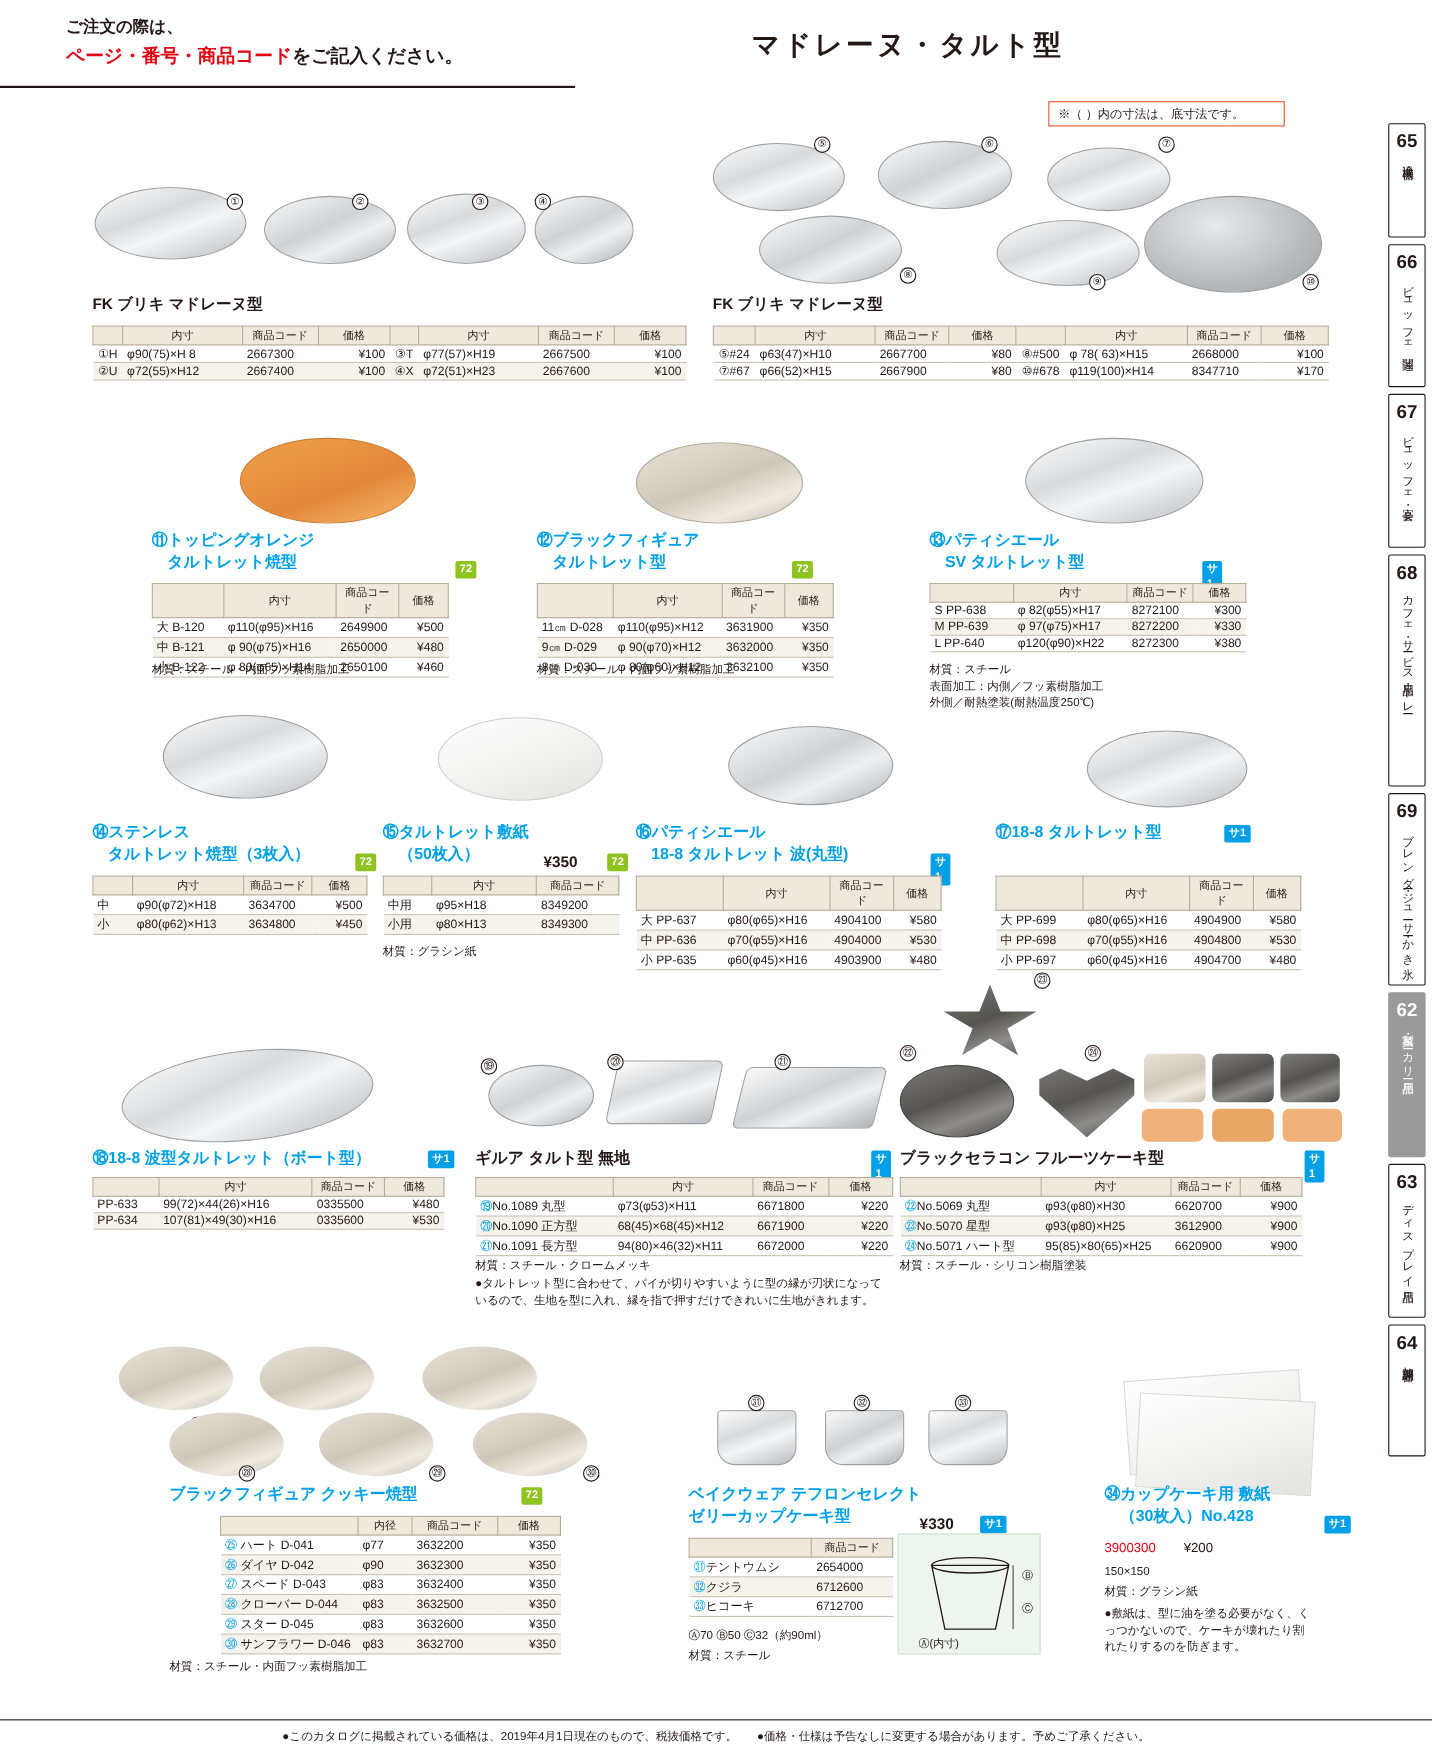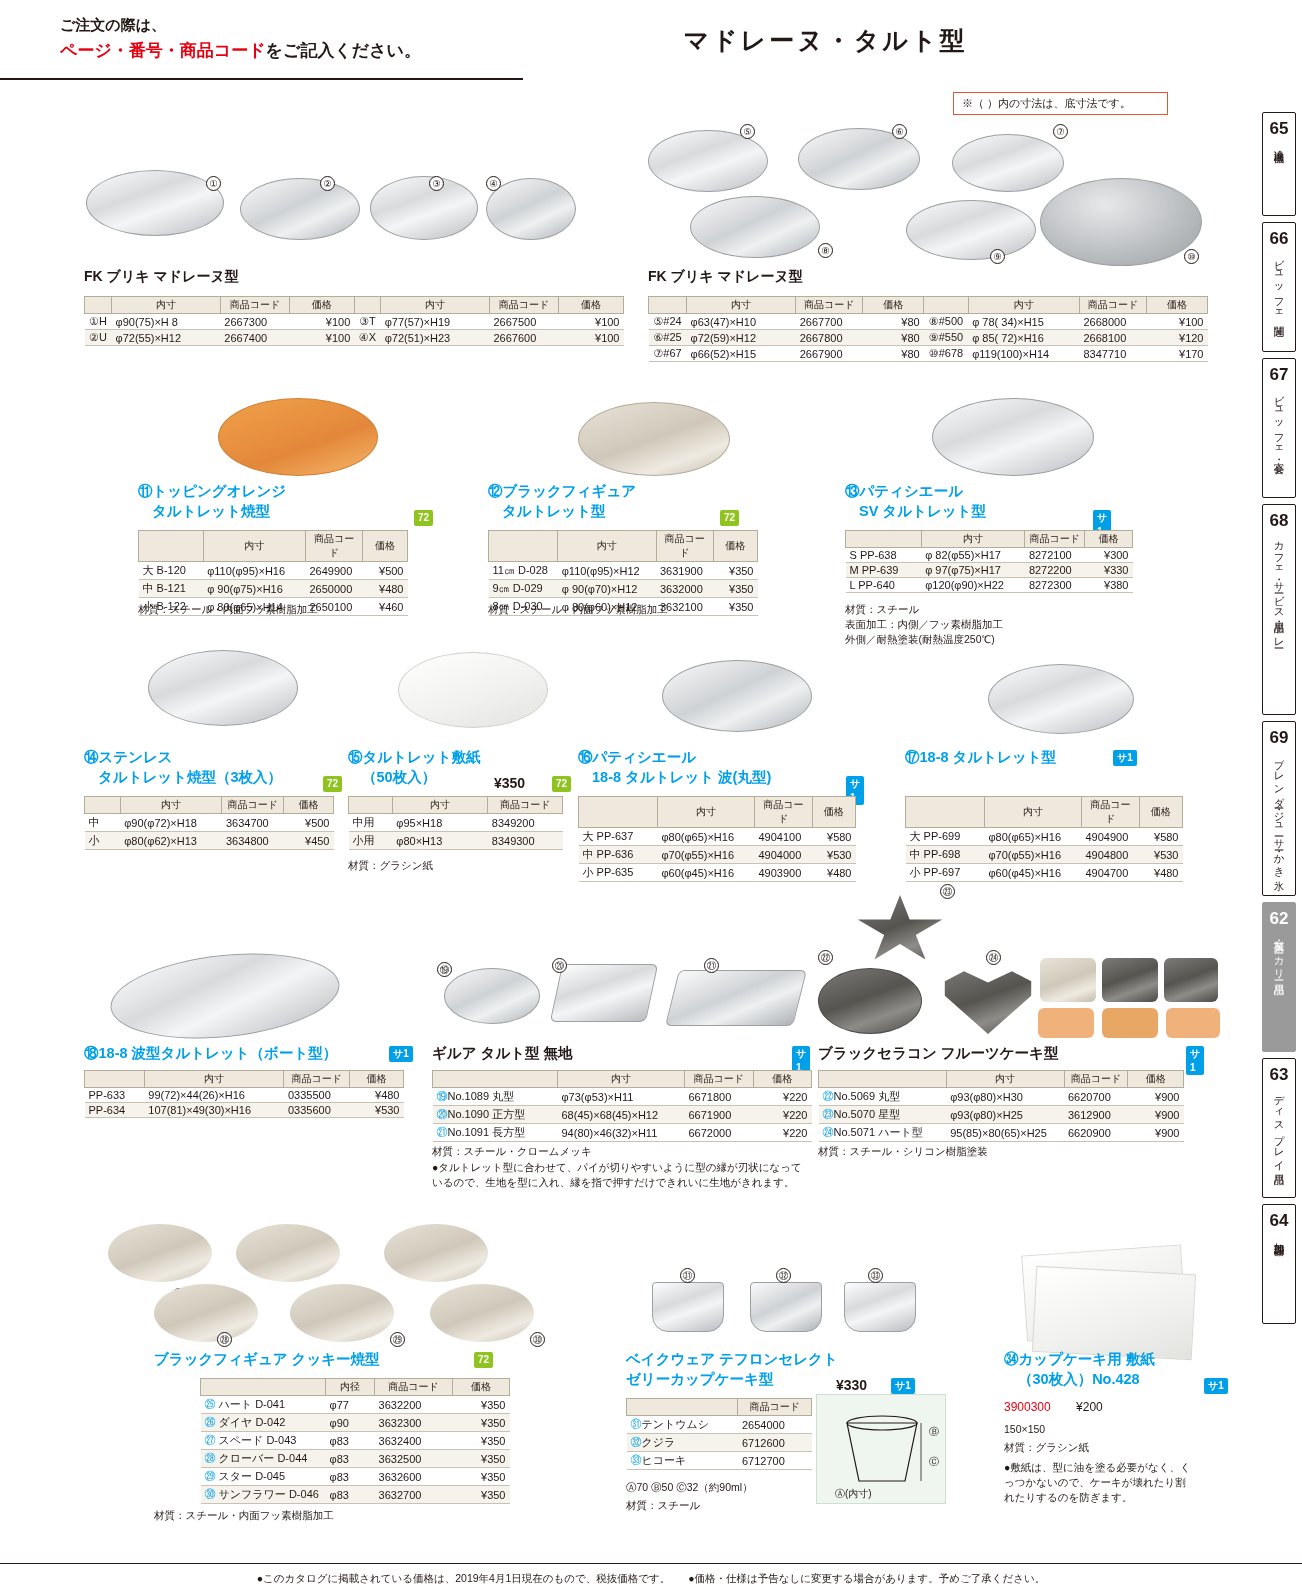--- a/index.html
+++ b/index.html
@@ -228,33 +228,23 @@
           <th style="width:106px;">内寸</th>
       <th style="width:64px;">商品コード</th>
       <th style="width:58px;">価格</th>
     </tr>
     <tr>
       <td class="tcenter"><span>⑤</span><span>#24</span></td>
       <td>φ63(47)×H10</td>
       <td class="code">2667700</td>
       <td class="tright">¥80</td>
       <td class="tcenter"><span>⑧</span><span>#500</span></td>
-      <td>φ 78( 34)×H15</td>
+      <td>φ 78( 63)×H15</td>
       <td class="code">2668000</td>
       <td class="tright">¥100</td>
-    </tr>
-    <tr class="alt">
-      <td class="tcenter"><span>⑥</span><span>#25</span></td>
-      <td>φ72(59)×H12</td>
-      <td class="code">2667800</td>
-      <td class="tright">¥80</td>
-      <td class="tcenter"><span>⑨</span><span>#550</span></td>
-      <td>φ 85( 72)×H16</td>
-      <td class="code">2668100</td>
-      <td class="tright">¥120</td>
     </tr>
     <tr>
       <td class="tcenter"><span>⑦</span><span>#67</span></td>
       <td>φ66(52)×H15</td>
       <td class="code">2667900</td>
       <td class="tright">¥80</td>
       <td class="tcenter"><span>⑩</span><span>#678</span></td>
       <td>φ119(100)×H14</td>
       <td class="code">8347710</td>
       <td class="tright">¥170</td>

